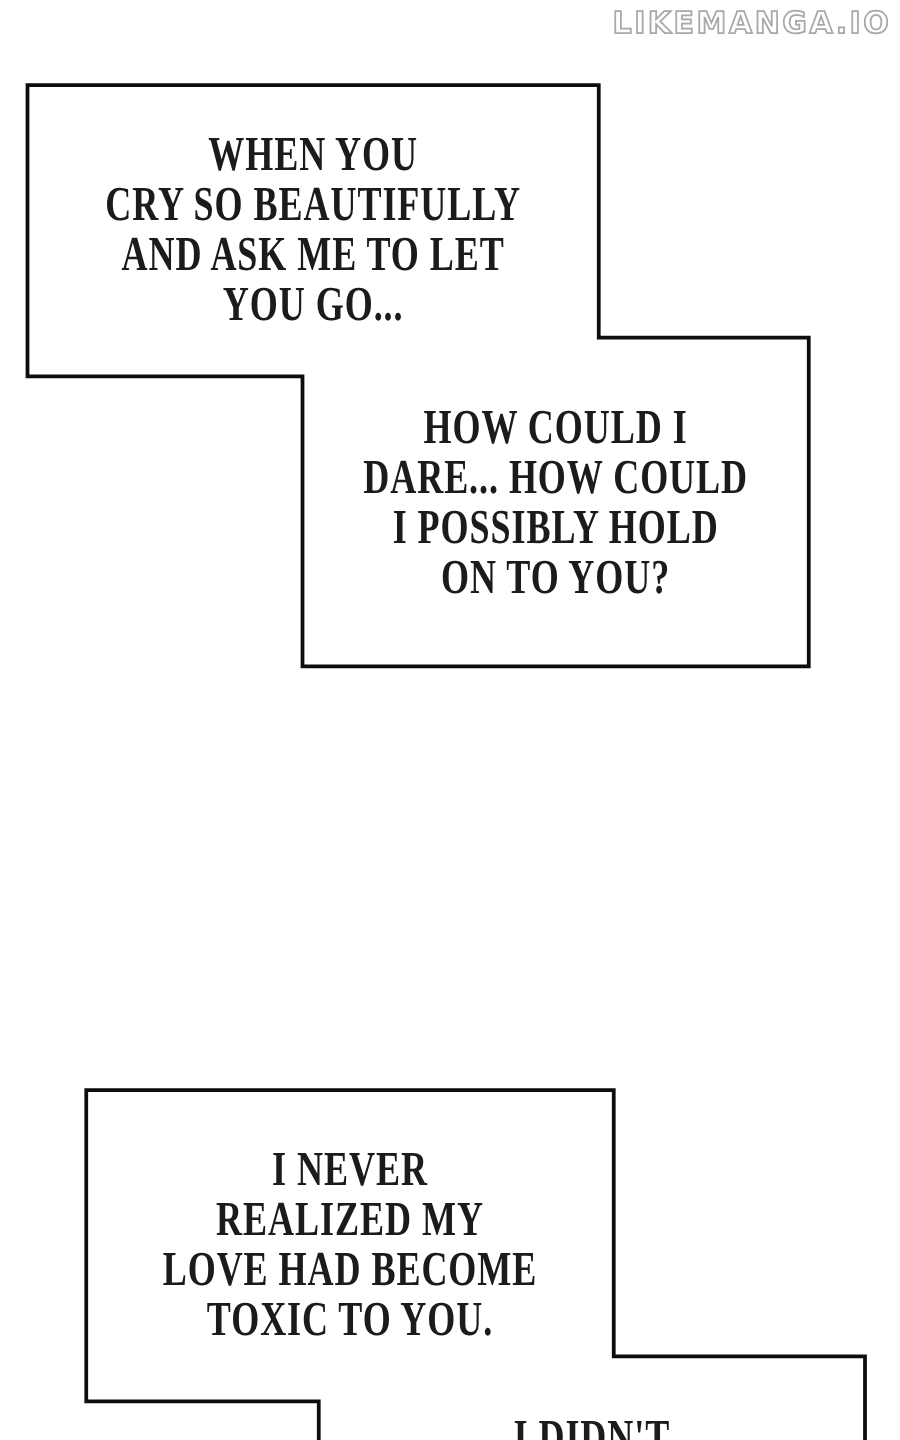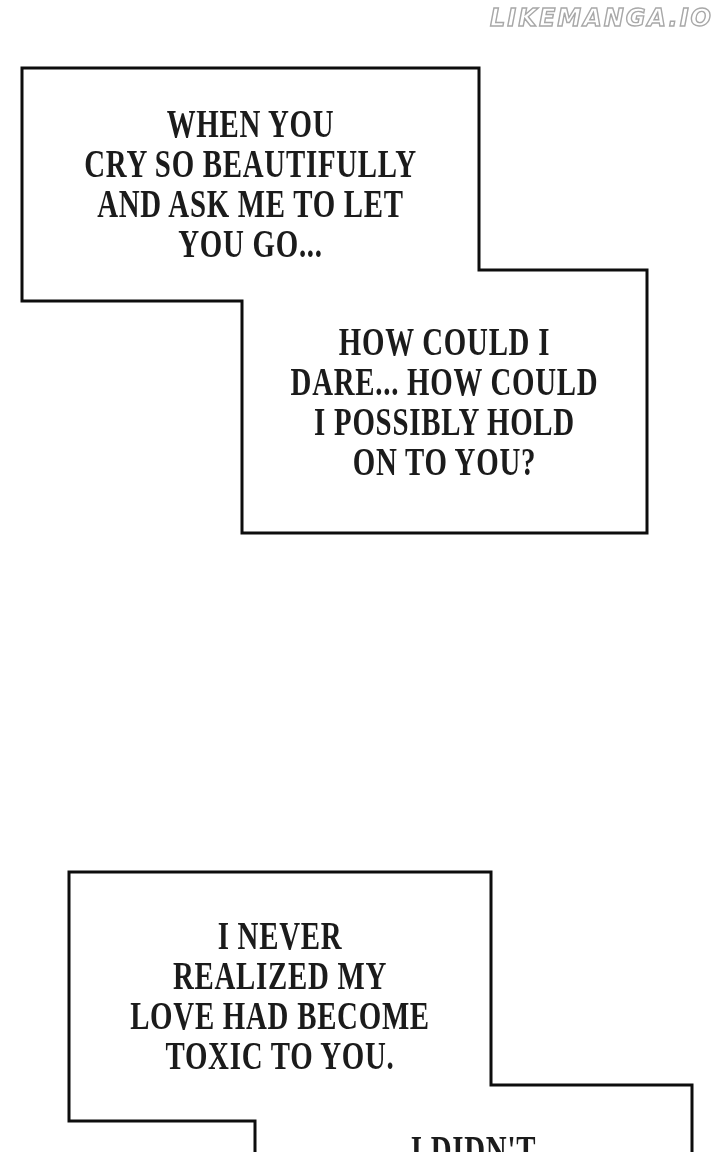--- a/index.html
+++ b/index.html
@@ -48,21 +48,20 @@
   }
   .bt1 { left: 22px;  top: 104px;  width: 457px; }
   .bt2 { left: 242px; top: 322px;  width: 405px; }
   .bt3 { left: 69px;  top: 916px;  width: 422px; }
   .bt4 { left: 255px; top: 1130px; width: 437px; }
   .watermark {
     position: absolute;
     top: 4px;
     right: 7px;
     font-family: "DejaVu Sans", sans-serif;
-    font-style: italic;
     font-weight: 700;
     font-size: 24px;
     letter-spacing: 2px;
     color: #ffffff;
     -webkit-text-stroke: 1.4px #a8a8a8;
     white-space: nowrap;
   }
 </style>
 </head>
 <body>

